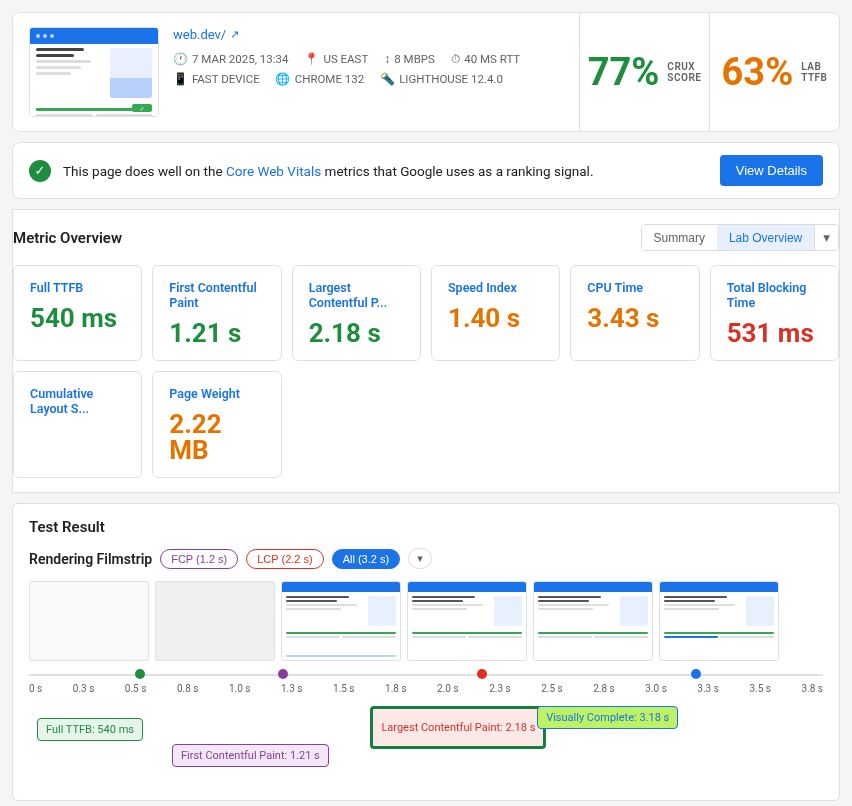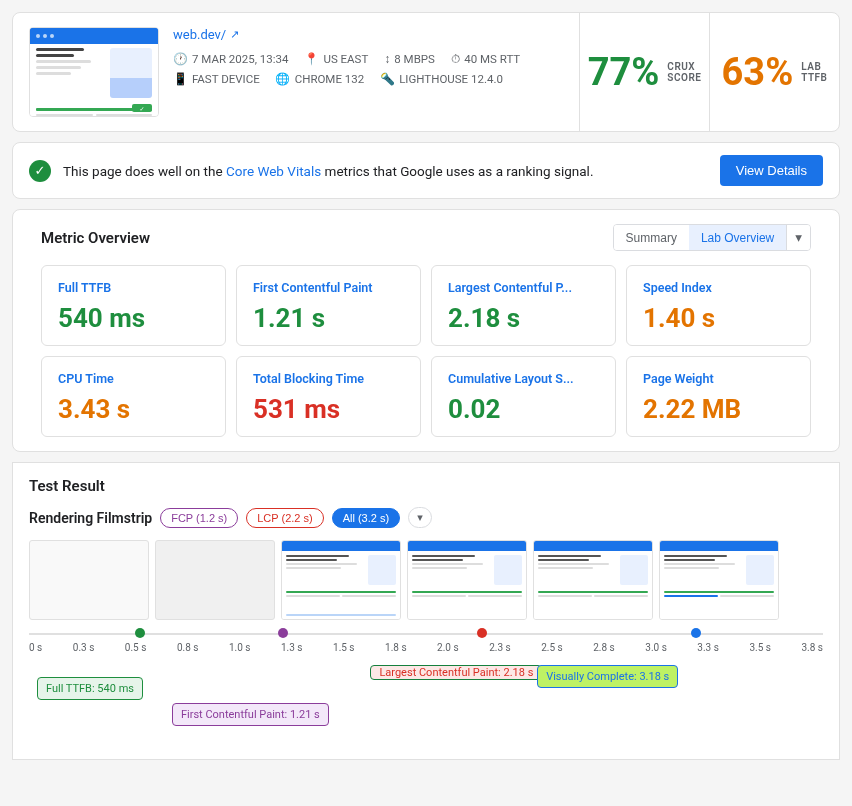--- a/index.html
+++ b/index.html
@@ -226,22 +226,22 @@
       font-size: 13px;
       cursor: pointer;
       font-weight: 500;
       white-space: nowrap;
     }
 
     
     .metrics-section {
       background: #fff;
       border: 1px solid #e0e0e0;
-      border-radius: 8px;
-      padding: 14px 28px;
+      border-radius: 0;
+      padding: 14px 0;
     }
     .metrics-header {
       display: flex;
       align-items: center;
       justify-content: space-between;
       margin-bottom: 14px;
     }
     .metrics-title {
       font-size: 15px;
       font-weight: 600;
@@ -269,21 +269,21 @@
     .tab-dropdown {
       background: #fff;
       border: none;
       border-left: 1px solid #dadce0;
       padding: 5px 8px;
       cursor: pointer;
       color: #5f6368;
     }
     .metrics-grid {
       display: grid;
-      grid-template-columns: repeat(4, 1fr);
+      grid-template-columns: repeat(6, 1fr);
       gap: 10px;
     }
     .metric-card {
       border: 1px solid #e0e0e0;
       border-radius: 6px;
       padding: 14px 16px;
     }
     .metric-name {
       font-size: 12.5px;
       font-weight: 600;
@@ -296,21 +296,21 @@
       line-height: 1;
     }
     .metric-value.green { color: #1e8e3e; }
     .metric-value.orange { color: #e37400; }
     .metric-value.red { color: #d93025; }
 
     
     .test-section {
       background: #fff;
       border: 1px solid #e0e0e0;
-      border-radius: 0;
+      border-radius: 6px;
       padding: 14px 16px;
     }
     .test-title {
       font-size: 15px;
       font-weight: 600;
       color: #202124;
       margin-bottom: 12px;
     }
     .filmstrip-header {
       display: flex;
@@ -545,21 +545,20 @@
         <div class="metric-card">
     <div class="metric-name">CPU Time</div>
     <div class="metric-value orange">3.43 s</div>
   </div>
         <div class="metric-card">
     <div class="metric-name">Total Blocking Time</div>
     <div class="metric-value red">531 ms</div>
   </div>
         <div class="metric-card">
     <div class="metric-name">Cumulative Layout S...</div>
-    <div class="metric-value green">0.02</div>
   </div>
         <div class="metric-card">
     <div class="metric-name">Page Weight</div>
     <div class="metric-value orange">2.22 MB</div>
   </div>
       </div>
   </div>
 
   <div class="test-section">
     <div class="test-title">Test Result</div>
@@ -702,21 +701,21 @@
 
         <div style="position:absolute;left:1%;top:12px;">
           <div style="padding:4px 8px;border:1px solid #1e8e3e;border-radius:4px;background:#e6f4ea;color:#1e8e3e;font-size:11px;white-space:nowrap;">Full TTFB: 540 ms</div>
         </div>
 
         <div style="position:absolute;left:18%;top:38px;">
           <div style="padding:4px 8px;border:1px solid #8B3D9B;border-radius:4px;background:#f3e8f9;color:#8B3D9B;font-size:11px;white-space:nowrap;">First Contentful Paint: 1.21 s</div>
         </div>
 
         <div style="position:absolute;left:43%;top:0;">
-          <div style="padding:0 8px;border:1px solid #15803d;border-radius:4px;background:#fce8e6;color:#d93025;font-size:11px;white-space:nowrap;">Largest Contentful Paint: 2.18 s</div>
+          <div style="padding:12px 8px;border:3px solid #15803d;border-radius:4px;background:#fce8e6;color:#d93025;font-size:11px;white-space:nowrap;">Largest Contentful Paint: 2.18 s</div>
         </div>
 
         <div style="position:absolute;left:64%;top:0;">
           <div style="padding:4px 8px;border:1px solid #1a73e8;border-radius:4px;background:#bef264;color:#1a73e8;font-size:11px;white-space:nowrap;">Visually Complete: 3.18 s</div>
         </div>
       </div>
     </div>
   </div>
 </div>
 

